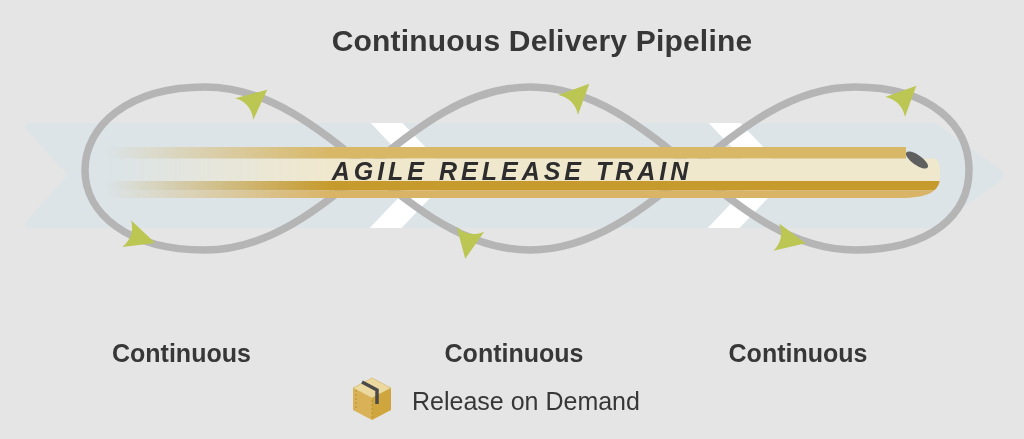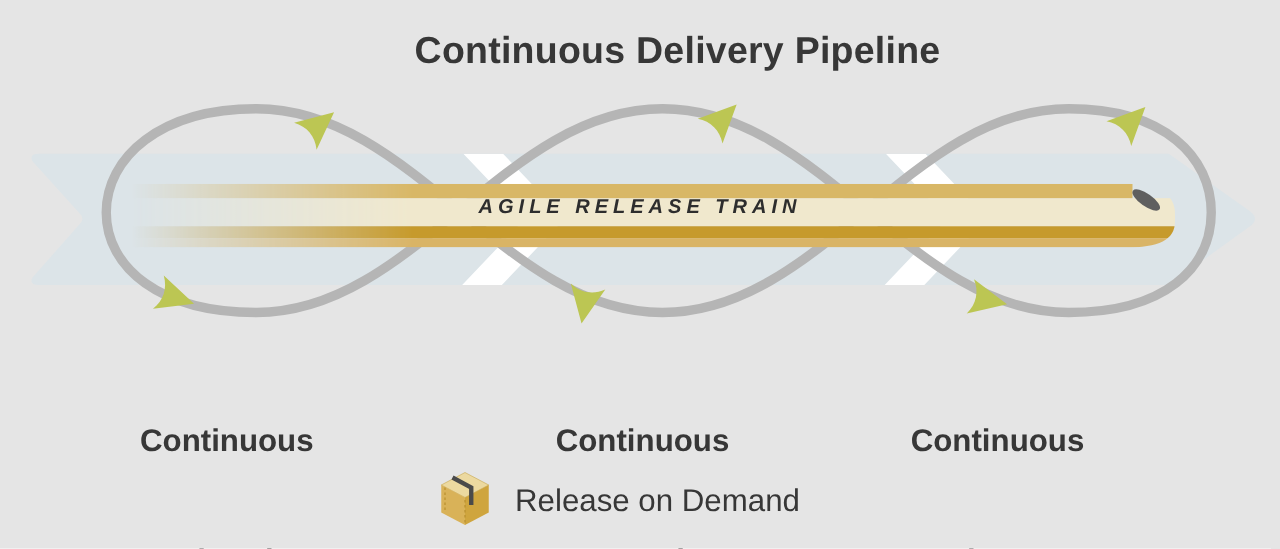--- a/index.html
+++ b/index.html
@@ -2,21 +2,21 @@
 <html><head>
 <meta charset="utf-8">
 <style>
   html,body{margin:0;padding:0;background:#ffffff;}
   #stage{position:relative;width:1024px;height:439px;background:#e5e5e5;overflow:hidden;
          font-family:"Liberation Sans","DejaVu Sans",sans-serif;}
   #diagram-svg{position:absolute;left:0;top:0;}
   .title{position:absolute;top:24px;left:0;width:1084px;text-align:center;
          font-size:30px;font-weight:bold;color:#373737;letter-spacing:0.2px;}
   .art-label{position:absolute;top:157px;left:0;right:0;text-align:center;
-         font-size:16px;font-weight:bold;font-style:italic;color:#2d2d2d;letter-spacing:4px;}
+         font-size:25px;font-weight:bold;font-style:italic;color:#2d2d2d;letter-spacing:4px;}
   .stage-label{position:absolute;top:273px;font-size:25px;font-weight:bold;color:#373737;
          line-height:32px;white-space:pre;}
   .stage-label span{display:block;}
   #stage-label-1{left:112px;text-align:left;}
   #stage-label-2{left:434px;width:160px;text-align:center;}
   #stage-label-3{left:717px;width:162px;text-align:center;}
   .release-row{position:absolute;left:350px;top:374px;height:50px;display:flex;align-items:center;}
   .release-text{font-size:25px;font-weight:normal;color:#373737;margin-left:18px;margin-top:4px;}
 </style>
 </head>

